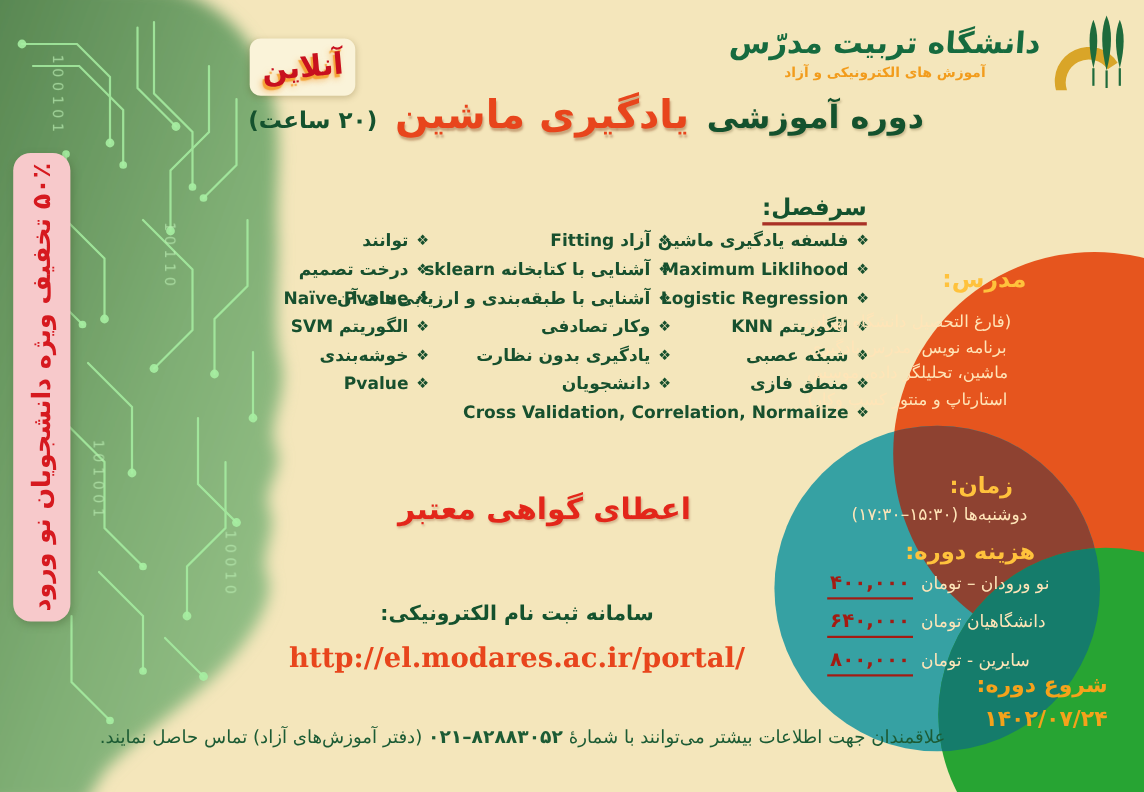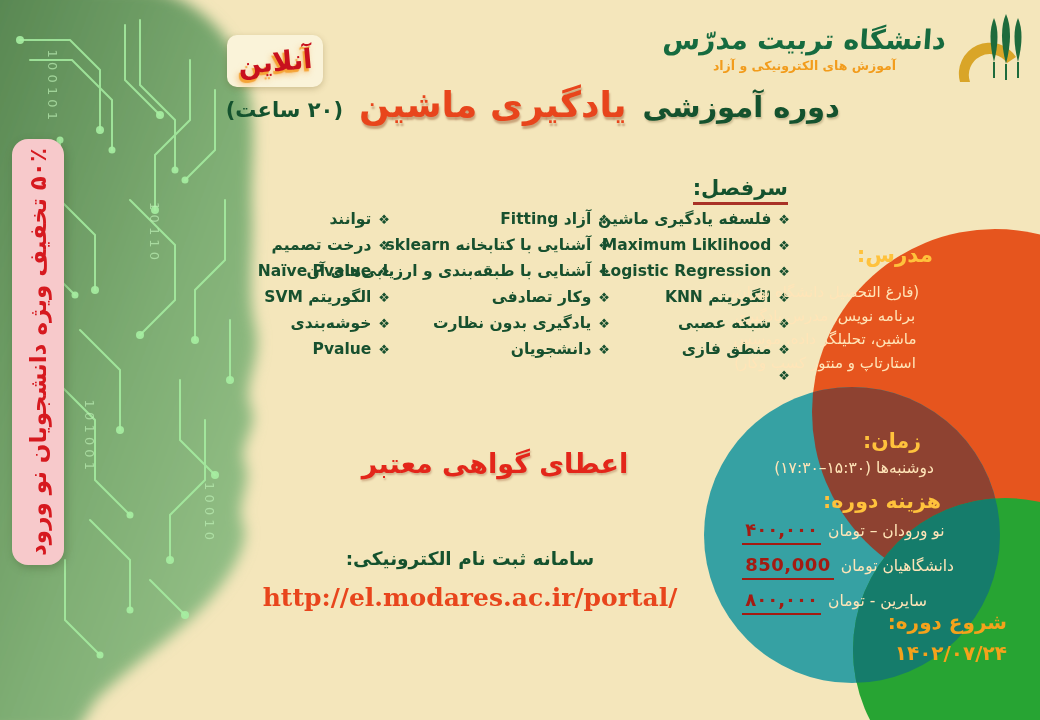--- a/index.html
+++ b/index.html
@@ -273,20 +273,21 @@
         <span>خوشه‌بندی</span>
       </div>
     <div class="syl-item">
         <span class="syl-bullet">❖</span>
         <span>Pvalue</span>
       </div>
   </div>
 
   <div class="syl-item syl-cross">
     <span class="syl-bullet">❖</span>
+    <span>Cross Validation, Correlation,  Normalize</span>
   </div>
 
   <div class="certificate">اعطای گواهی معتبر</div>
 
   <div class="reg-label">سامانه ثبت نام الکترونیکی:</div>
   <div class="reg-url">http://el.modares.ac.ir/portal/</div>
 
   <div class="instructor">
     <div class="inst-heading">مدرس:</div>
     <div class="inst-bio">
@@ -299,28 +300,31 @@
 
   <div class="sched-heading">زمان:</div>
   <div class="sched-value">دوشنبه‌ها (۱۵:۳۰–۱۷:۳۰)</div>
   <div class="cost-heading">هزینه دوره:</div>
   <div class="price-list">
     <div class="price-row">
       <span class="price-amount">۴۰۰,۰۰۰</span>
       <span class="price-label">نو ورودان – تومان</span>
     </div>
     <div class="price-row">
-      <span class="price-amount">850,000</span>
+      <span class="price-amount">۶۴۰,۰۰۰</span>
       <span class="price-label">دانشگاهیان تومان</span>
     </div>
     <div class="price-row">
       <span class="price-amount">۸۰۰,۰۰۰</span>
       <span class="price-label">سایرین - تومان</span>
     </div>
   </div>
 
   <div class="start-block">
     <div class="start-heading">شروع دوره:</div>
     <div class="start-date">۱۴۰۲/۰۷/۲۴</div>
   </div>
 
+  <div class="footer-line">
+    <span>علاقمندان جهت اطلاعات بیشتر می‌توانند با شمارۀ </span><span class="phone">۸۲۸۸۳۰۵۲–۰۲۱</span><span> (دفتر آموزش‌های آزاد) تماس حاصل نمایند.</span>
+  </div>
 
 </div>
 
 </body></html>

